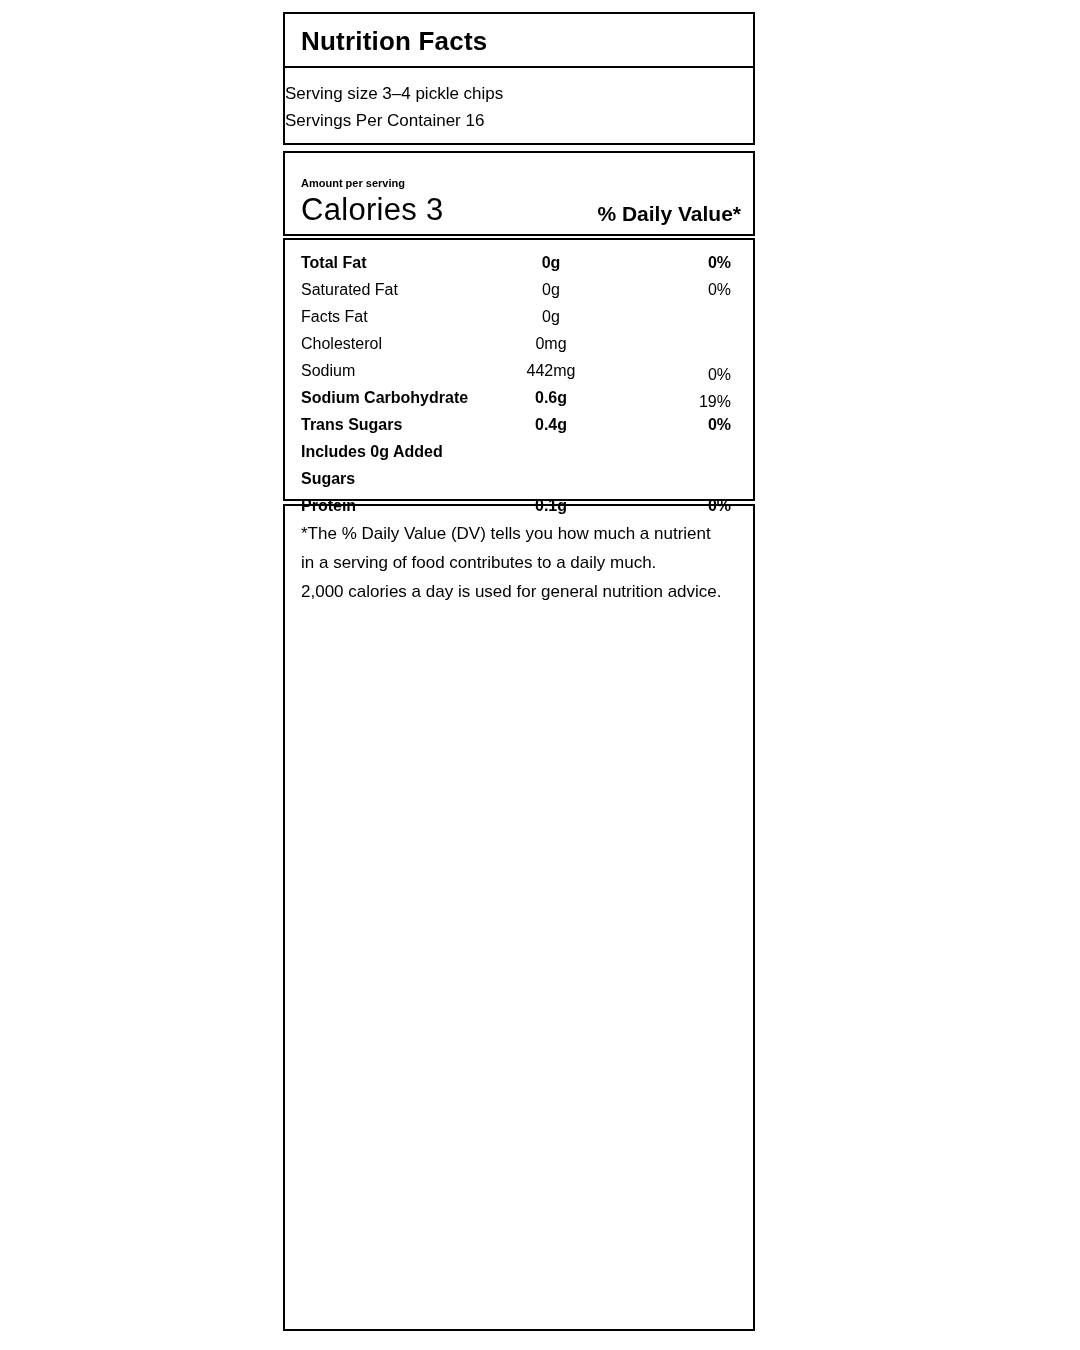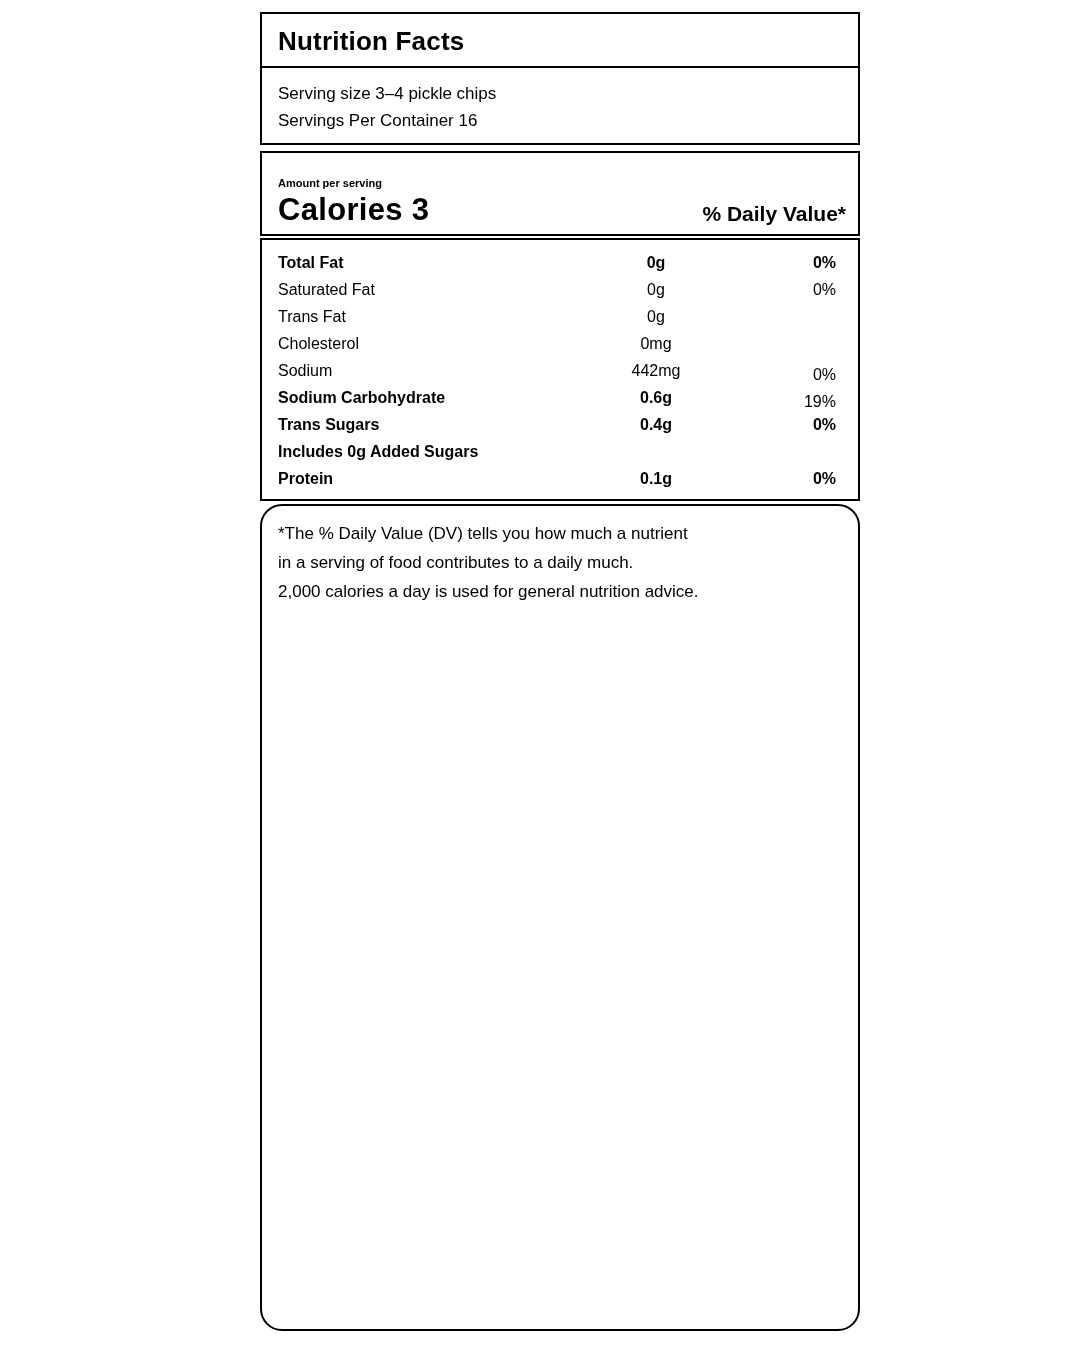--- a/index.html
+++ b/index.html
@@ -11,63 +11,63 @@
   }
   .page {
     position: relative;
     width: 1080px;
     height: 1350px;
     background: #ffffff;
     overflow: hidden;
   }
   .nf-label {
     position: absolute;
-    left: 260px;
+    left: 283px;
     top: 12px;
-    width: 600px;
+    width: 472px;
   }
   .box {
     box-sizing: border-box;
     border: 2px solid #000000;
     background: #ffffff;
     width: 100%;
   }
   
   .header-box { height: 133px; }
   .title-row {
     padding: 12px 16px 10px 16px;
     border-bottom: 2px solid #000000;
   }
   .nf-title {
     font-size: 26px;
     font-weight: bold;
     line-height: 30px;
     letter-spacing: 0.2px;
   }
   .serving-block {
-    padding: 12px 16px 0 16px;
+    padding: 12px 16px 0 0;
     font-size: 17px;
     line-height: 27px;
   }
   
   .calories-box {
     height: 85px;
     margin-top: 6px;
     position: relative;
   }
   .amount-per-serving {
     margin: 20px 0 0 16px;
     font-size: 11px;
     font-weight: bold;
     line-height: 20px;
   }
   .calories-line {
     margin: 0 0 0 16px;
     font-size: 31px;
-    font-weight: bold;
+    font-weight: normal;
     line-height: 34px;
     letter-spacing: 0.3px;
   }
   .dv-header {
     position: absolute;
     right: 12px;
     bottom: 8px;
     font-size: 21px;
     font-weight: bold;
   }
@@ -87,21 +87,20 @@
   .nutrient-row .dv { text-align: right; }
   .nutrient-row .b { font-weight: bold; }
   
   .nutrient-row:nth-child(5) .dv,
   .nutrient-row:nth-child(6) .dv { position: relative; top: 4px; }
   
   .footnote-box {
     margin-top: 3px;
     height: 827px;
     padding: 13px 24px 16px 16px;
-    border-radius: 22px;
   }
   .footnote-line {
     font-size: 17px;
     line-height: 29px;
   }
 </style>
 </head>
 <body>
 
 <div class="page">
@@ -134,21 +133,21 @@
     <span class="dv b">0%</span>
   </div>
 
   <div class="nutrient-row">
     <span class="label">Saturated Fat</span>
     <span class="amount">0g</span>
     <span class="dv">0%</span>
   </div>
 
   <div class="nutrient-row">
-    <span class="label">Trans Fat</span>
+    <span class="label">Facts Fat</span>
     <span class="amount">0g</span>
     <span class="dv"></span>
   </div>
 
   <div class="nutrient-row">
     <span class="label">Cholesterol</span>
     <span class="amount">0mg</span>
     <span class="dv"></span>
   </div>
 

